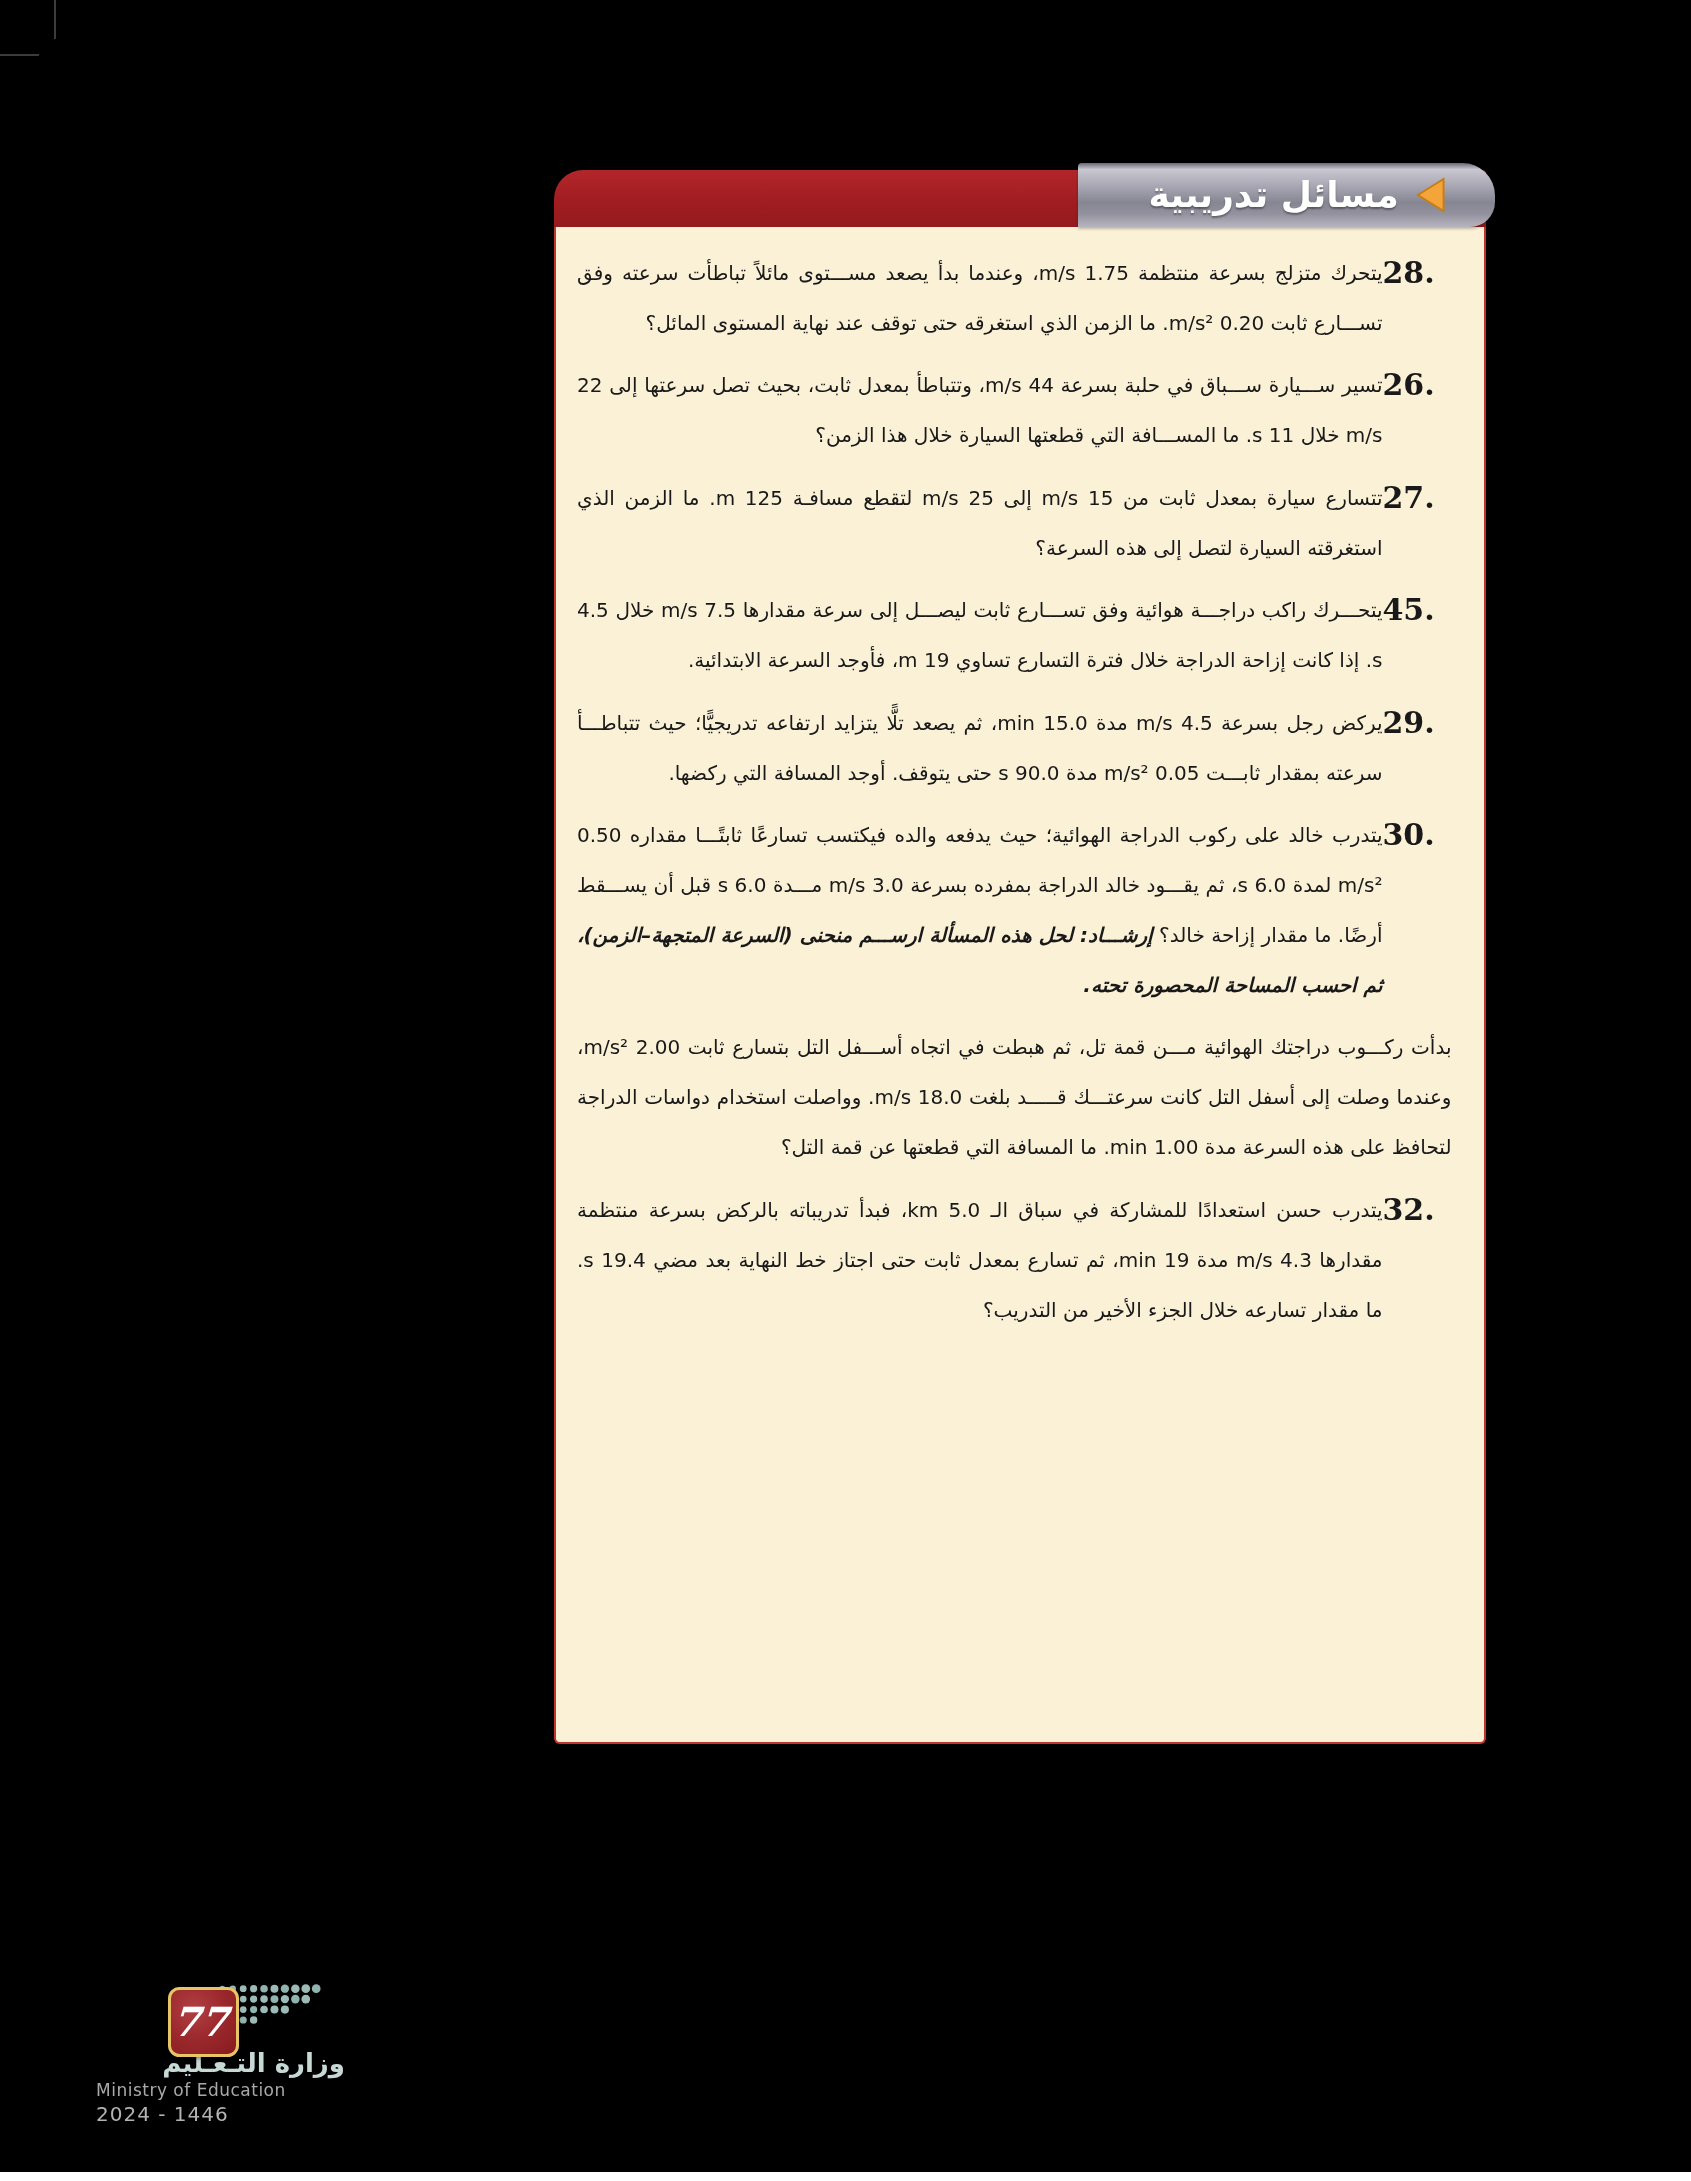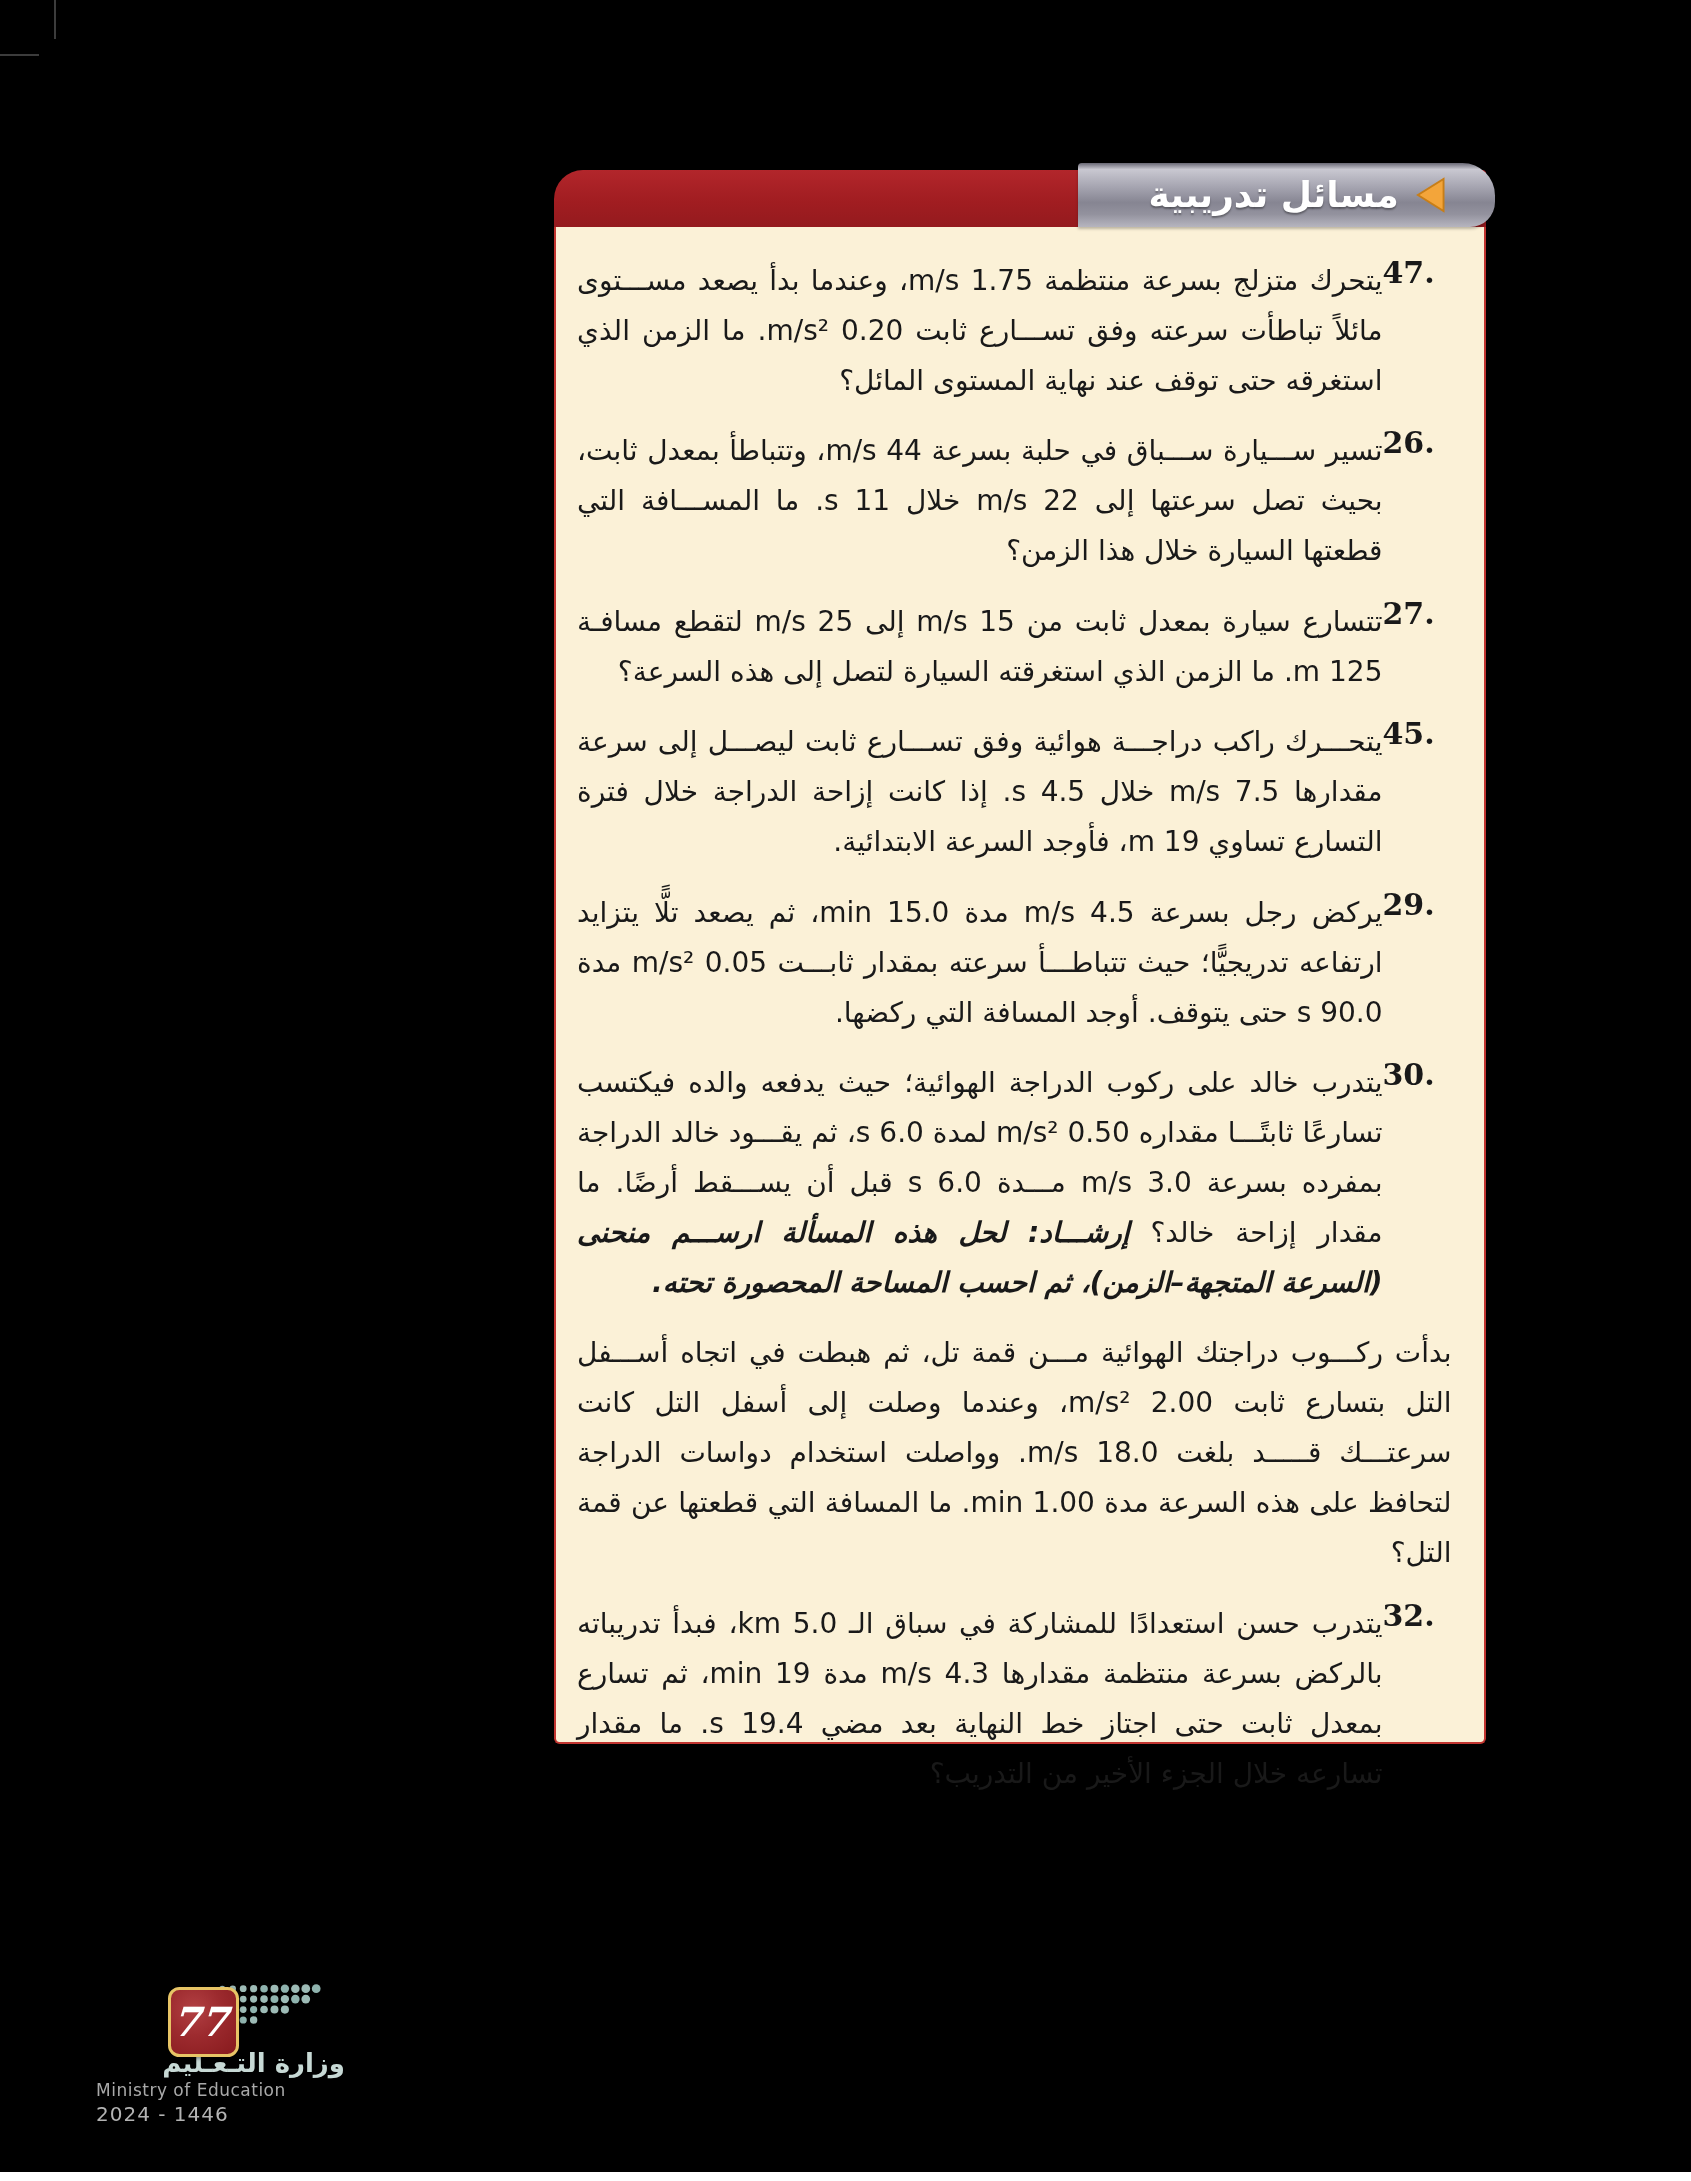--- a/index.html
+++ b/index.html
@@ -53,24 +53,23 @@
   .pnum{
     flex:0 0 69px;
     direction:ltr;
     font-family:"DejaVu Serif",serif;
     font-weight:bold;
     font-size:30px;line-height:50px;
     text-align:left;
   }
   .ptext{
     flex:1 1 auto;
-    font-size:28px;line-height:50px;
+    font-size:20px;line-height:50px;
     text-align:justify;
     text-align-last:right;
-    margin-top:8px;
   }
   .hint{
     font-style:italic;font-weight:600;
   }
 
   
   .dots-svg{position:absolute;left:163px;top:1983px;z-index:1;}
   .page-badge{
     position:absolute;left:168px;top:1987px;width:71px;height:70px;z-index:2;
     background:radial-gradient(circle at 35% 30%,#b24043 0%,#9c2a2e 45%,#871a1d 100%);
@@ -112,21 +111,21 @@
     <div class="tab">
       <span class="tab-title">مسائل تدريبية</span>
       <svg class="tri-icon" viewBox="0 0 34 40">
         <polygon points="31,3 31,37 4,20" fill="#f3a53a" stroke="#c87e17" stroke-width="2"></polygon>
       </svg>
     </div>
 
     <div class="content">
 
       <div class="problem">
-        <div class="pnum">47.</div>
+        <div class="pnum">28.</div>
         <div class="ptext">يتحرك متزلج بسرعة منتظمة 1.75 m/s، وعندما بدأ يصعد مســـتوى مائلاً تباطأت سرعته وفق تســـارع ثابت 0.20 m/s². ما الزمن الذي استغرقه حتى توقف عند نهاية المستوى المائل؟</div>
       </div>
 
       <div class="problem">
         <div class="pnum">26.</div>
         <div class="ptext">تسير ســـيارة ســـباق في حلبة بسرعة 44 m/s، وتتباطأ بمعدل ثابت، بحيث تصل سرعتها إلى 22 m/s خلال 11 s. ما المســـافة التي قطعتها السيارة خلال هذا الزمن؟</div>
       </div>
 
       <div class="problem">
         <div class="pnum">27.</div>

